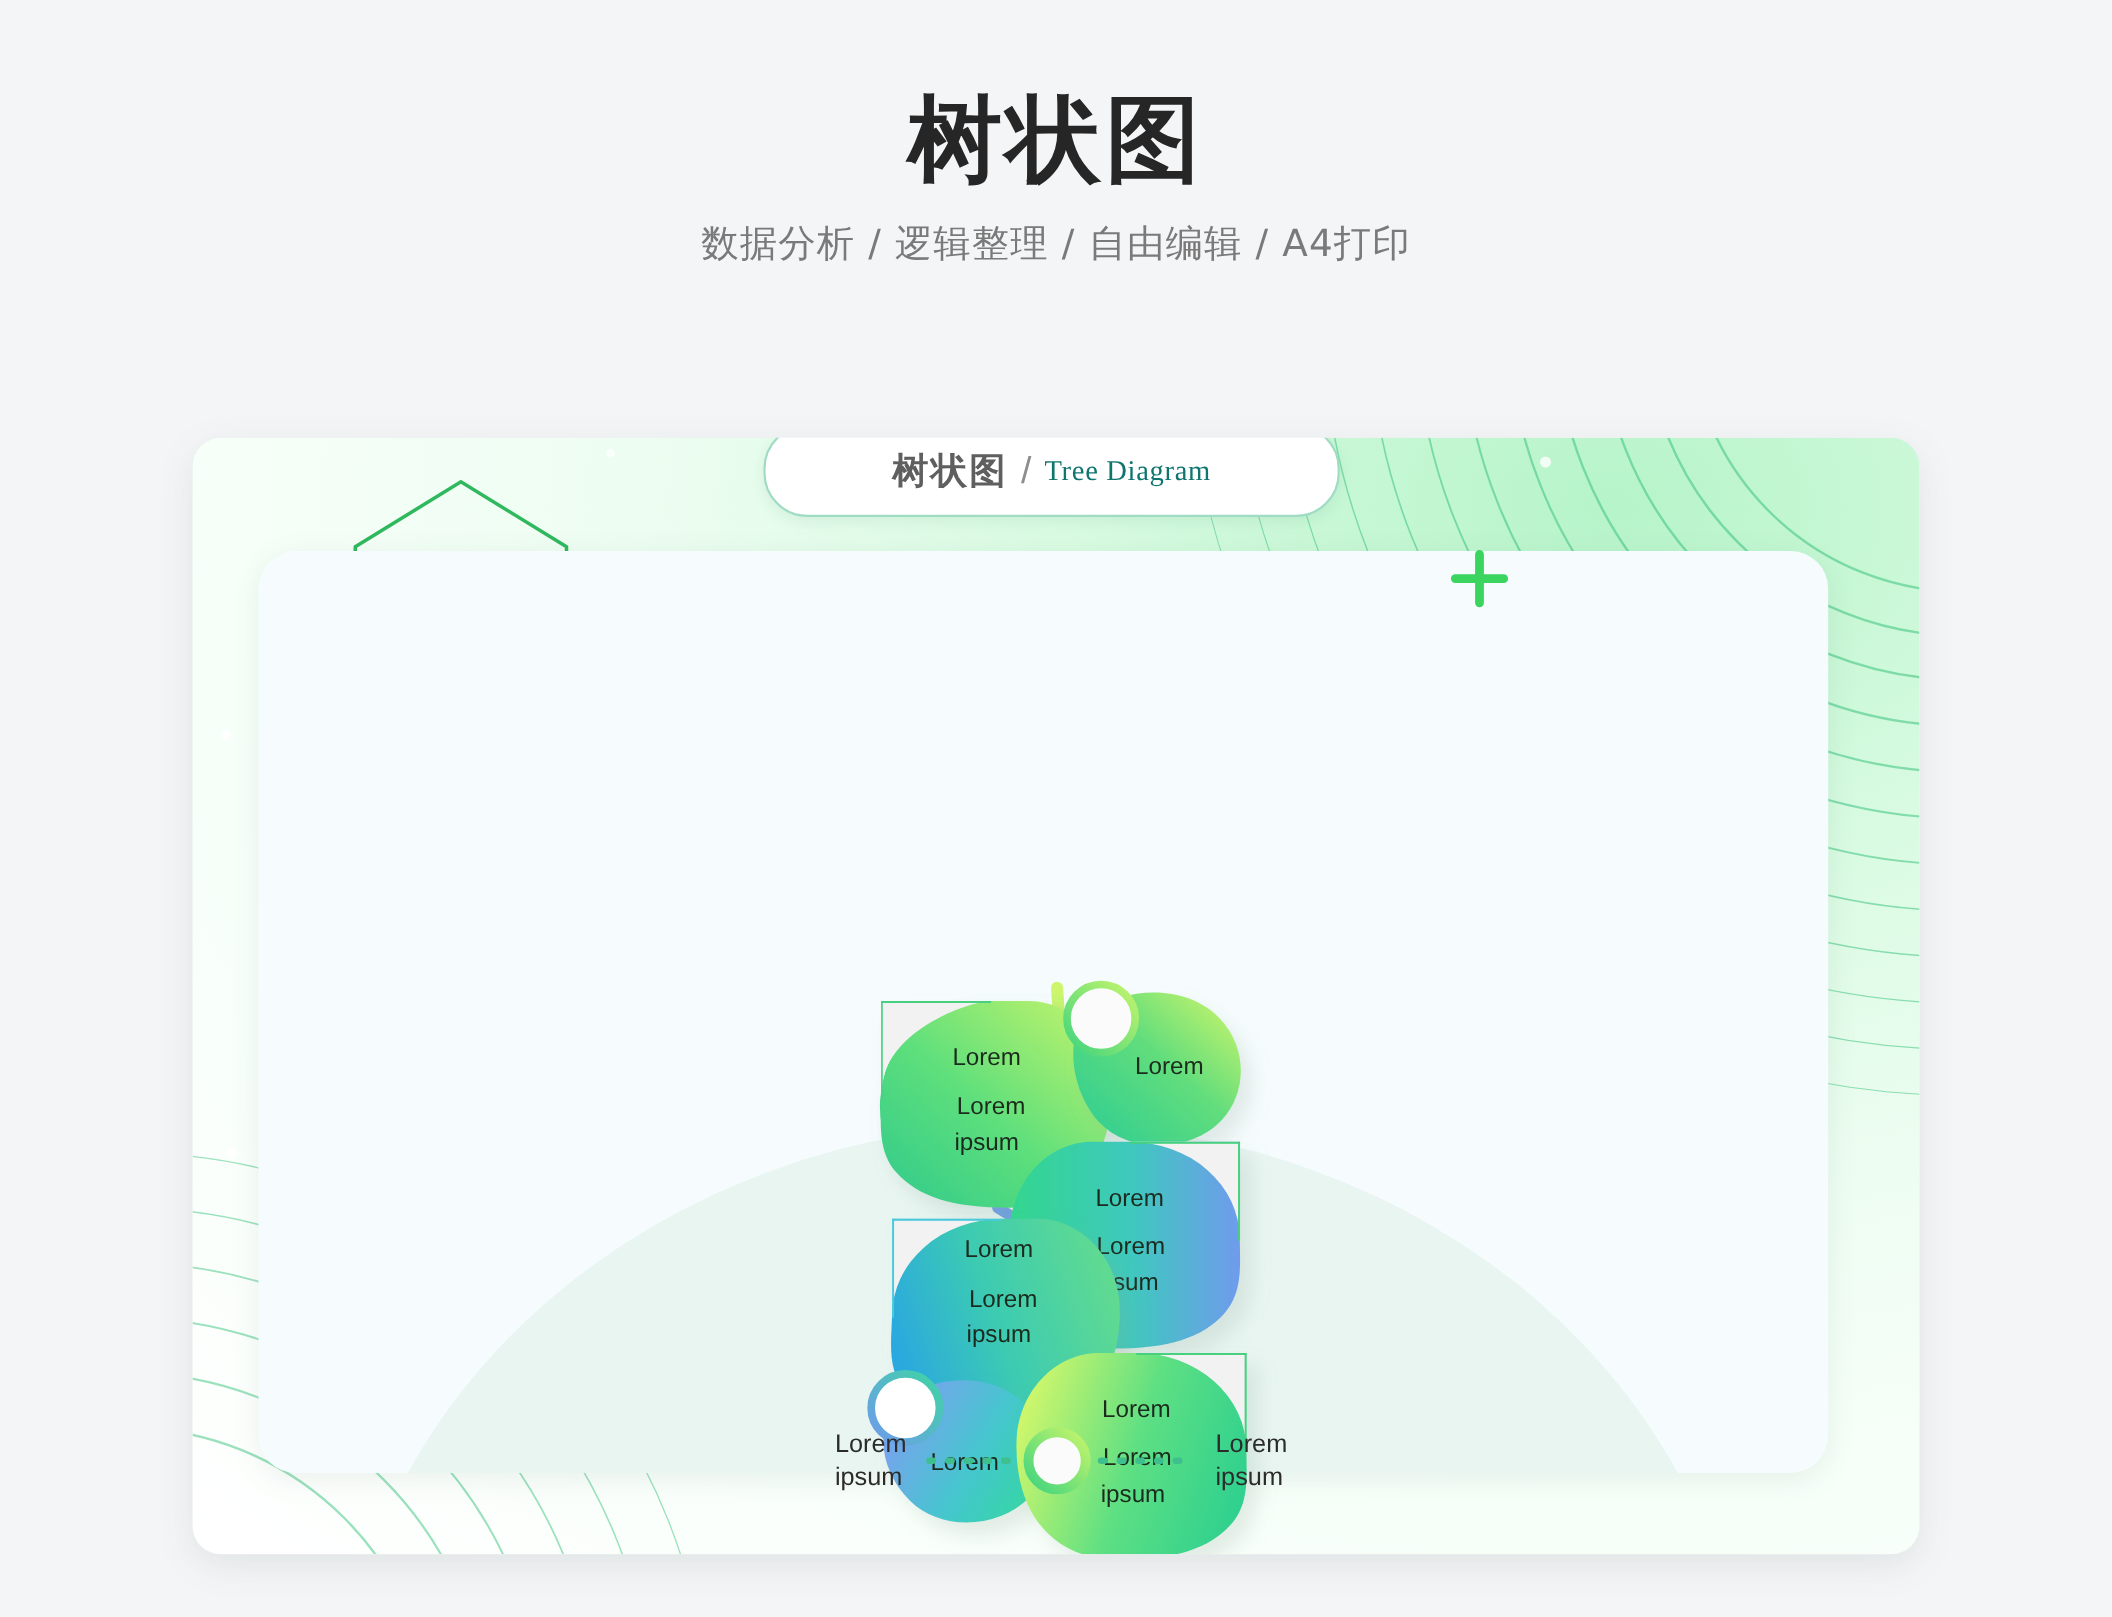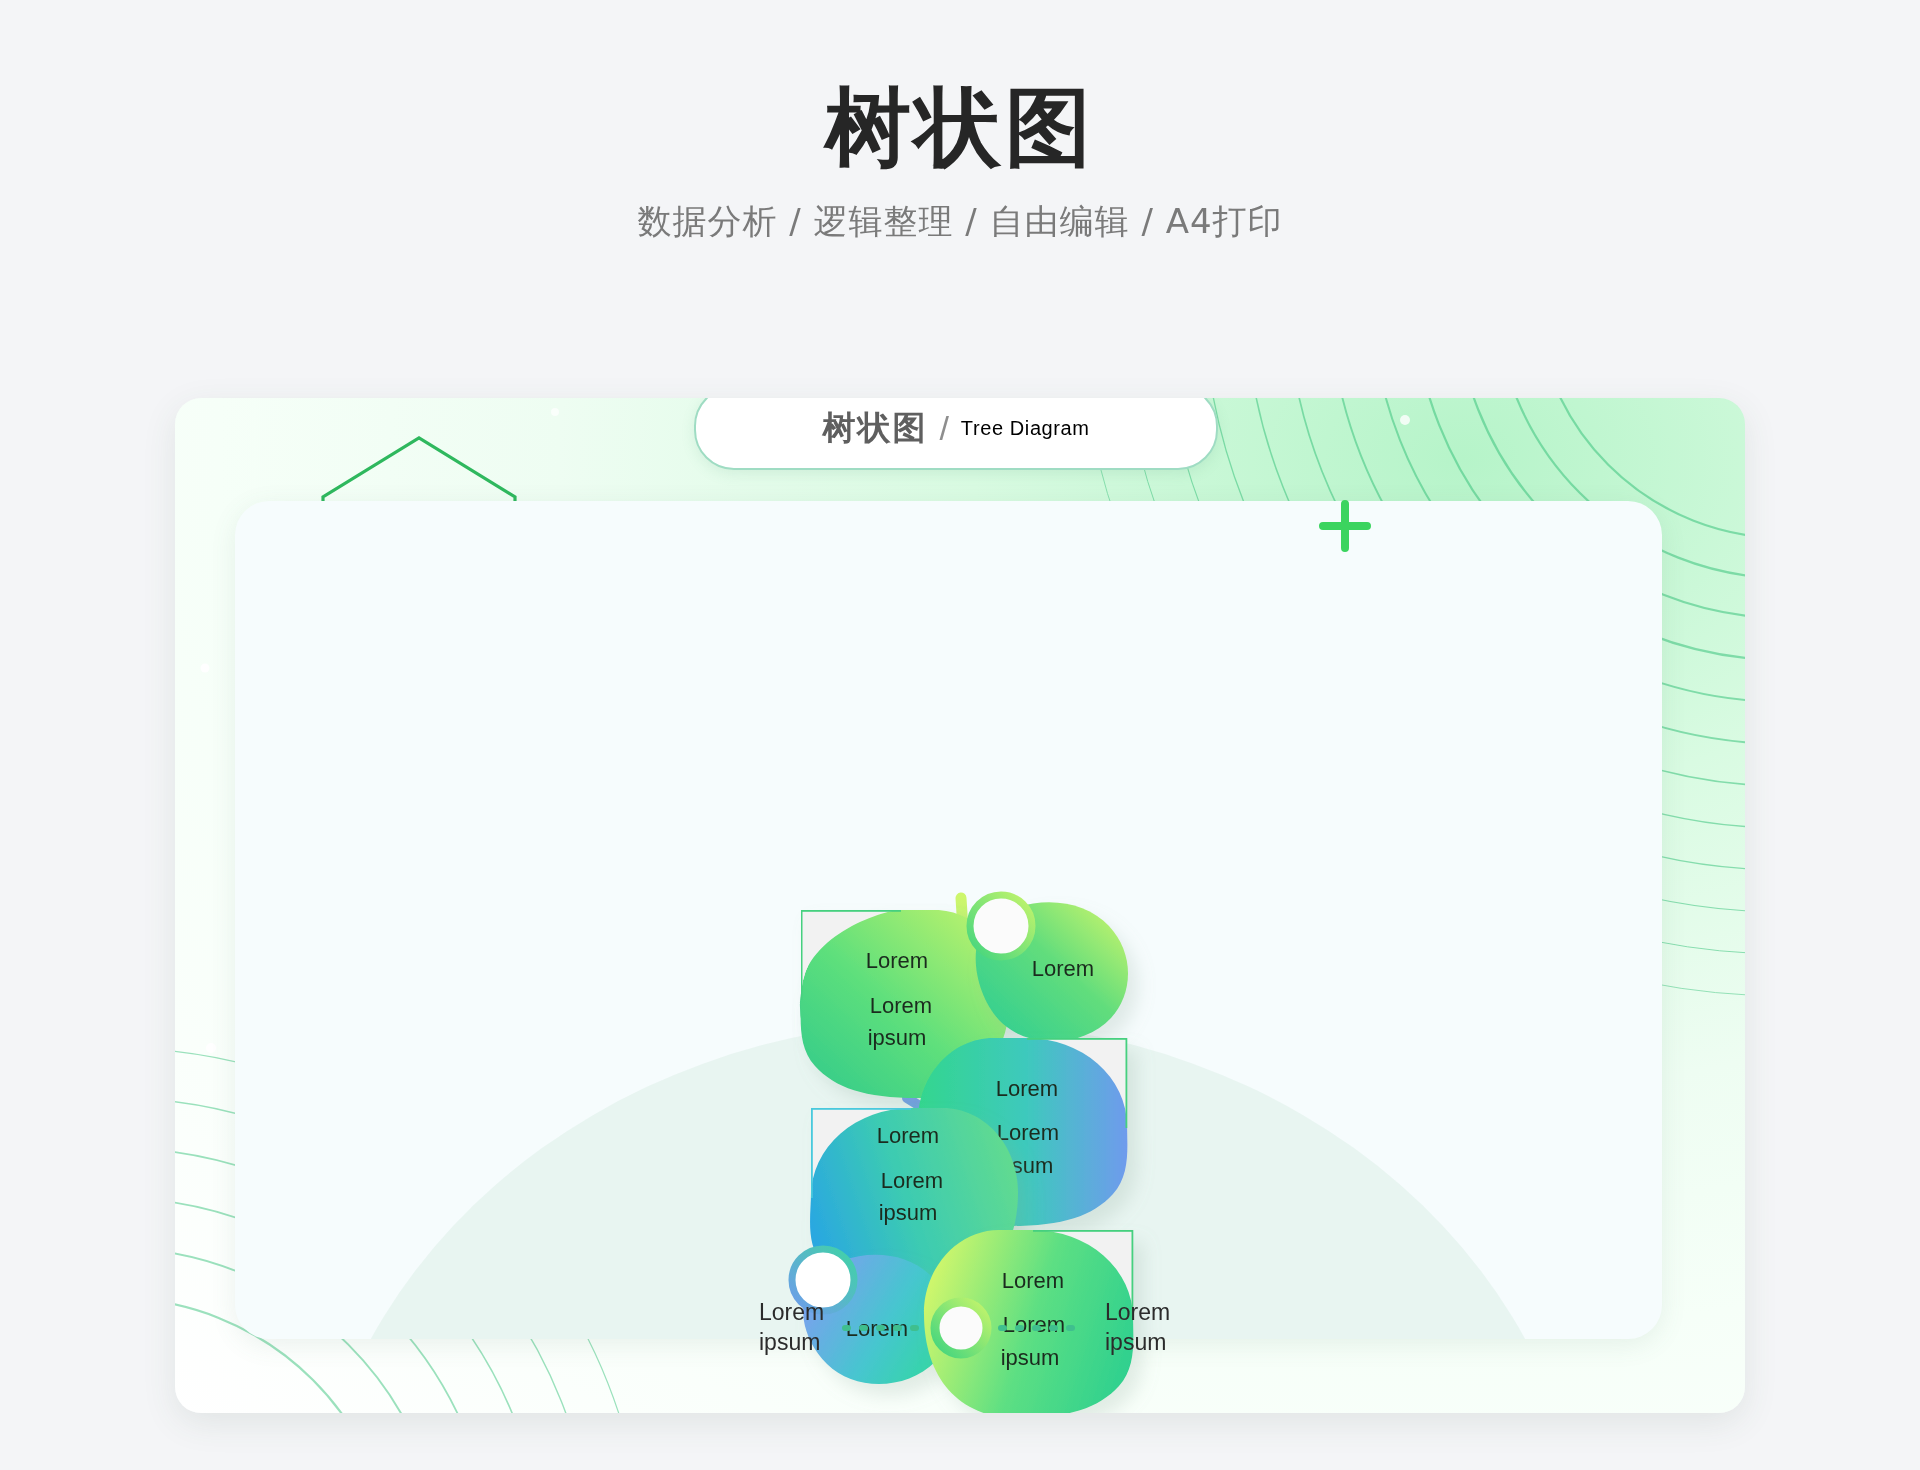--- a/index.html
+++ b/index.html
@@ -50,21 +50,21 @@
     background:#ffffff;border:2px solid #9fdcc3;border-radius:40px;
     display:flex;align-items:center;justify-content:center;
     box-shadow:0 4px 14px rgba(90,160,130,.14);
     z-index:6;
   }
   .banner-cn{
     font-size:33px;font-weight:bold;color:#5f5f5f;letter-spacing:2px;
     font-family:"DejaVu Sans","Liberation Sans",sans-serif;
   }
   .banner-slash{font-size:34px;color:#8e8e8e;margin:0 12px;font-weight:300;}
-  .banner-en{font-size:20px;color:#000000;letter-spacing:.6px;}
+  .banner-en{font-size:26px;color:#0f766e;letter-spacing:.6px;font-family:Liberation Serif, serif;}
 
   
   .tree-wrap{position:absolute;left:0;top:0;width:1570px;height:1015px;z-index:4;}
   .tree-svg{position:absolute;inset:0;width:100%;height:100%;}
   .leaf-label{
     font-family:"Liberation Sans","DejaVu Sans",sans-serif;
     fill:#1b2b1e;font-size:22px;text-anchor:middle;
   }
   .root-label{
     font-family:"Liberation Sans","DejaVu Sans",sans-serif;

